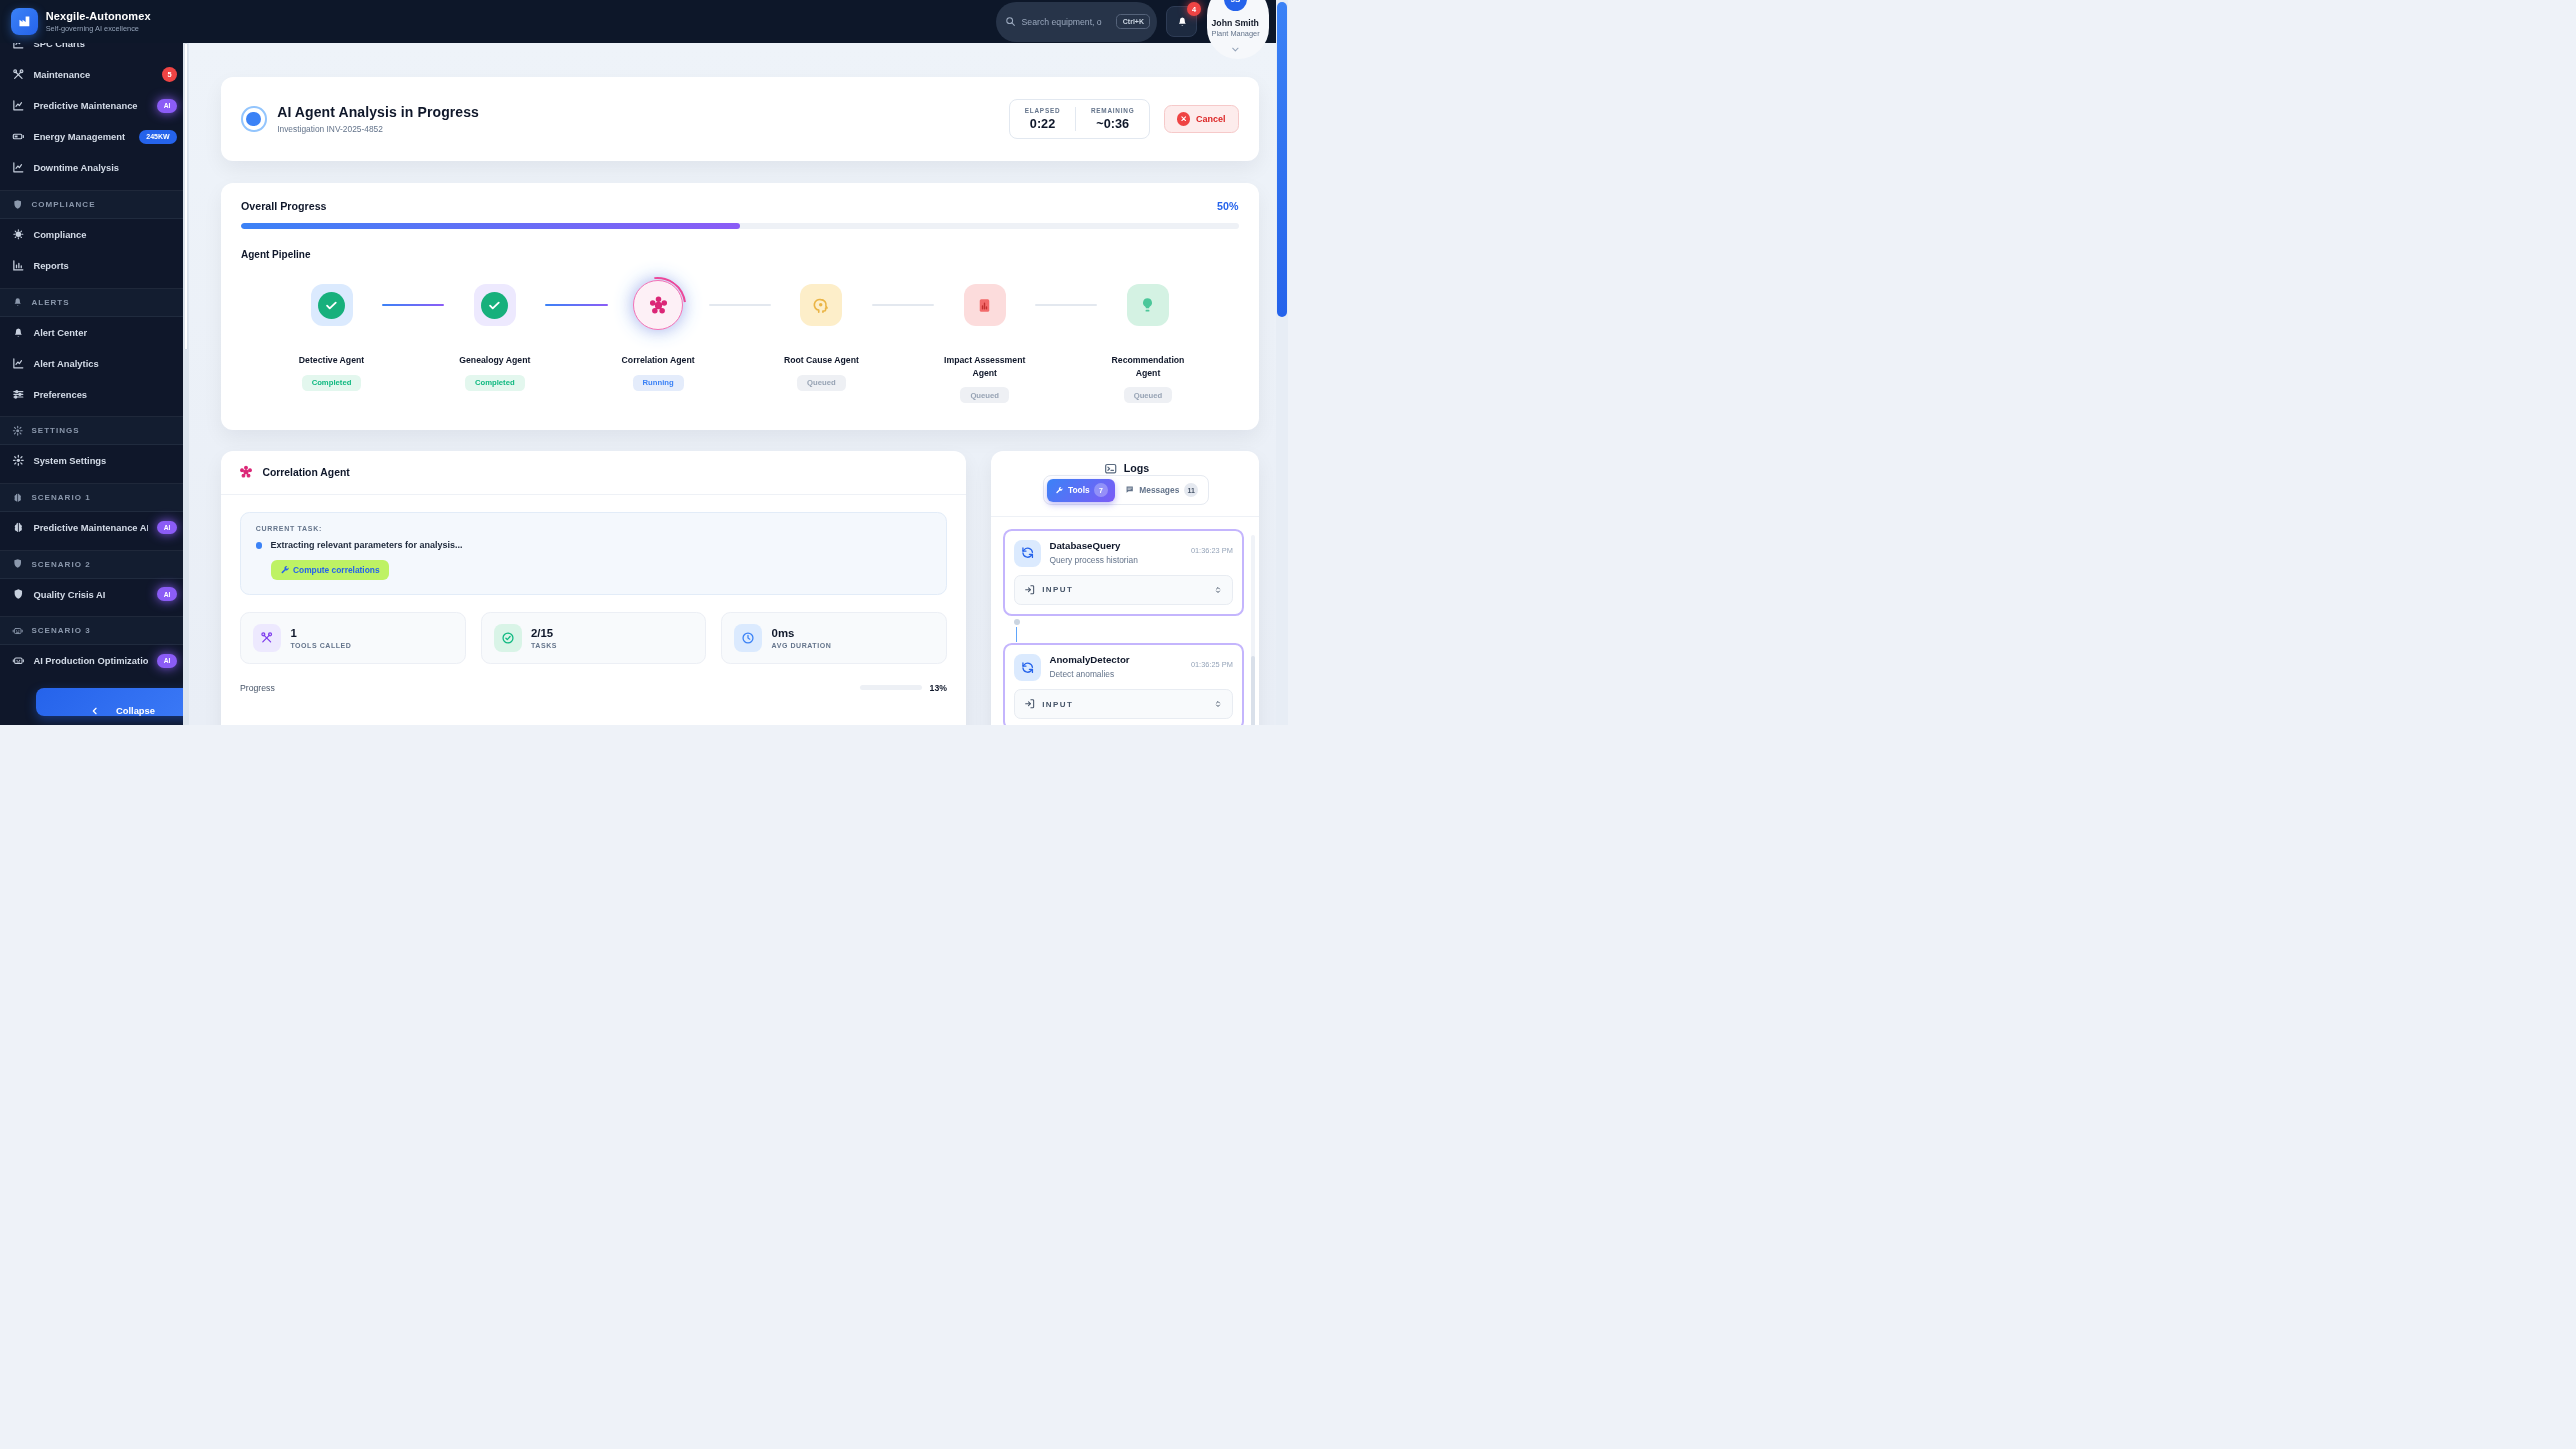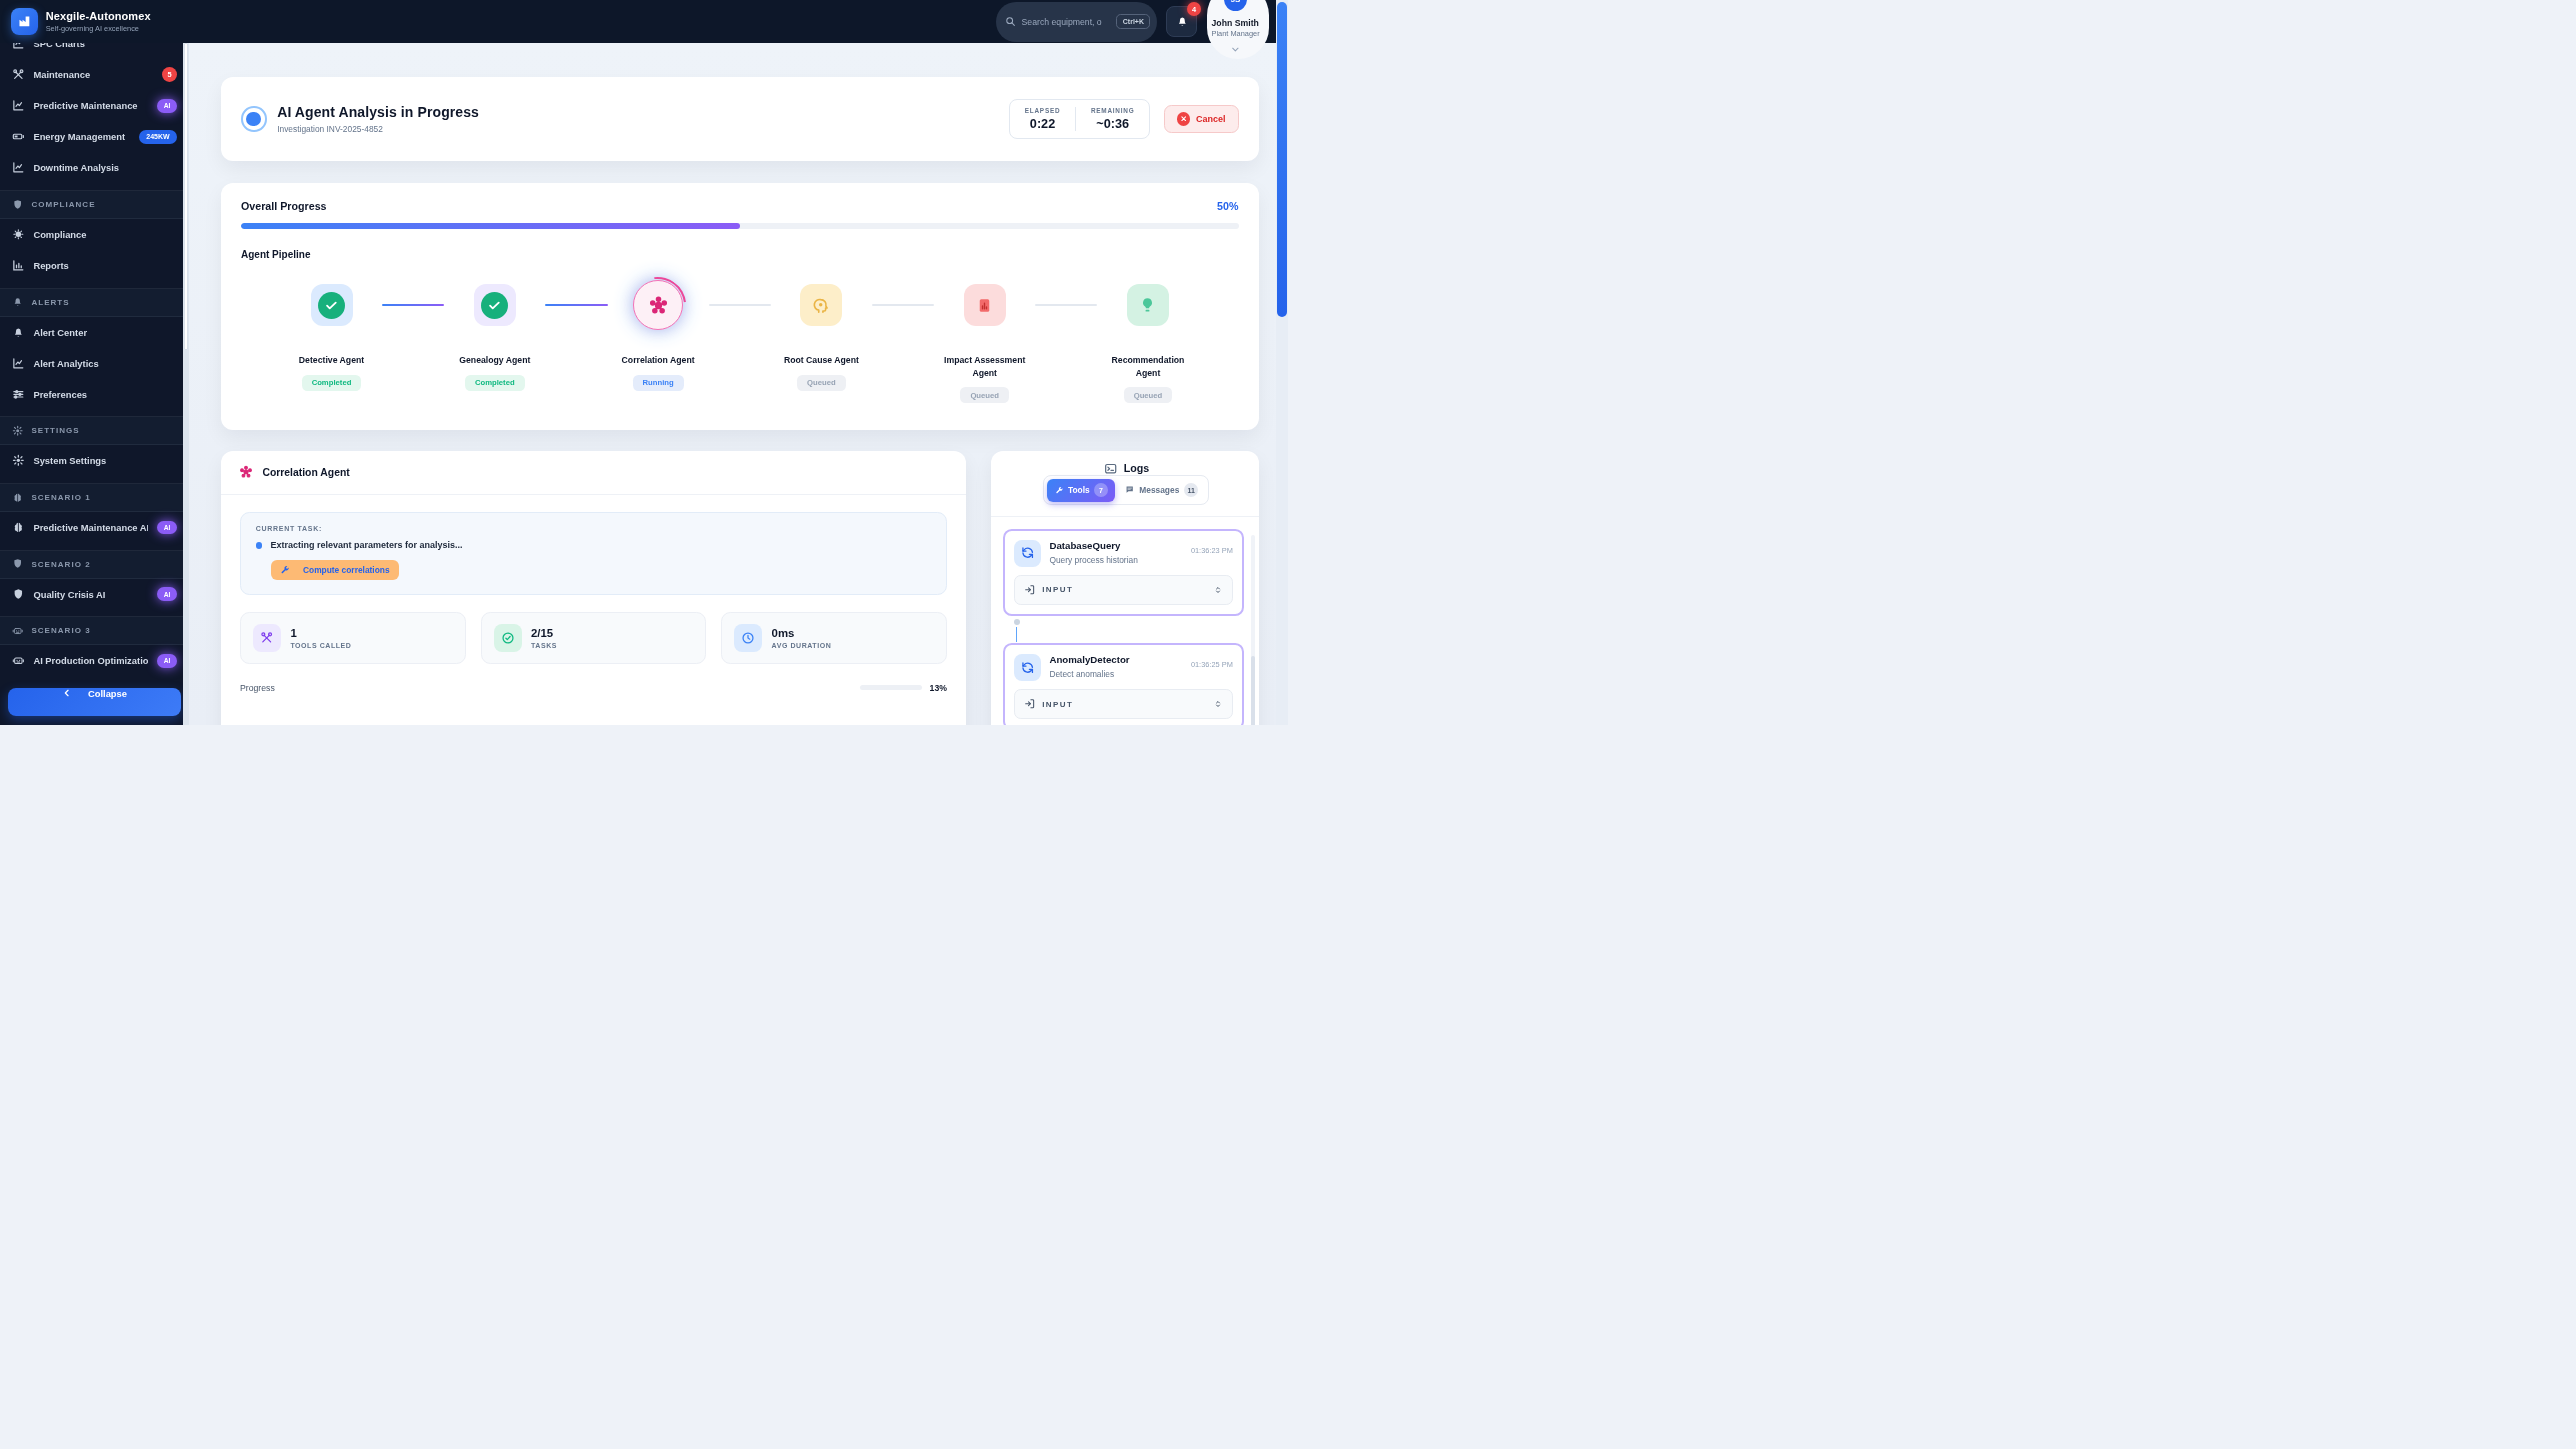--- a/index.html
+++ b/index.html
@@ -31,21 +31,21 @@
   .nav-item { display:flex; align-items:center; gap:8.7px; height:31px; padding:0 12px; color:#d3dbe7; font-size:9.4px; font-weight:600; cursor:pointer; }
   .nav-item .lbl { flex:1; white-space:nowrap; overflow:hidden; }
   .nav-ic { width:12.7px; height:12.7px; flex:none; color:#c7d0de; }
   .section { margin-top:6.7px; border-top:0.7px solid rgba(148,163,184,.12); }
   .section-head { display:flex; align-items:center; gap:8px; height:28px; padding:0 12px; color:#8span3; color:#8b98ac; font-size:8px; font-weight:700; letter-spacing:.13em; border-bottom:0.7px solid rgba(148,163,184,.10); background:rgba(30,41,59,.35); }
   .section-head .nav-ic { color:#8b98ac; width:11.4px; height:11.4px; }
   .badge-count { min-width:14.8px; height:14.8px; border-radius:50%; background:#ef4444; color:#fff; font-size:7.4px; font-weight:700; display:grid; place-items:center; }
   .badge-ai { background:#8b5cf6; color:#fff; border-radius:670px; padding:3.4px 6.7px; font-size:6.7px; font-weight:800; box-shadow:0 0 10.7px rgba(139,92,246,.95); }
   .badge-kw { background:#2563eb; color:#fff; border-radius:670px; padding:3.4px 7.4px; font-size:7px; font-weight:800; }
   .collapse-wrap { padding:8px 8px 9.4px; }
-  .collapse-btn { width:100%; height:28px; border:none; border-radius:8px; background:linear-gradient(135deg,#2563eb,#3d7bf7); color:#fff; font-size:9.4px; font-weight:700; font-family:inherit; display:flex; align-items:flex-start; justify-content:center; gap:16px; cursor:pointer; box-shadow:0 4px 10.7px rgba(37,99,235,.4); }
+  .collapse-btn { width:100%; height:28px; border:none; border-radius:8px; background:linear-gradient(135deg,#2563eb,#3d7bf7); color:#fff; font-size:9.4px; font-weight:700; font-family:inherit; display:flex; align-items:flex-end; justify-content:center; gap:16px; cursor:pointer; box-shadow:0 4px 10.7px rgba(37,99,235,.4);margin-left:28px; }
   .side-sb { position:absolute; top:0; right:0; bottom:0; width:6px; background:#dde5ee; }
   .side-sb .thumb { position:absolute; top:0; left:0.7px; right:0.7px; height:45%; background:#ffffff; border-radius:4px; box-shadow:inset 0 0 0 0.7px #cbd5e1; }
 
   
   .content { position:absolute; left:189px; top:43px; right:0; bottom:0; background:linear-gradient(180deg,#eef3f9 0%,#e9eef6 100%); padding:34px 29.5px 0 32px; overflow:hidden; }
   .card { background:#fff; border-radius:12px; box-shadow:0 8px 20px rgba(15,23,42,.06); }
 
   
   .banner { height:84px; display:flex; align-items:center; justify-content:space-between; padding:0 20px; margin-bottom:21.5px; }
   .banner-left { display:flex; align-items:center; gap:10.7px; }
@@ -91,21 +91,21 @@
   .bottom { display:flex; gap:25px; align-items:flex-start; }
   .detail-card { width:745px; flex:none; height:349px; }
   .detail-head { display:flex; align-items:center; gap:8px; padding:13.4px 17.4px; border-bottom:0.7px solid #eef1f6; }
   .detail-title { font-size:10.4px; font-weight:800; color:#0f172a; }
   .detail-body { padding:17.4px 19px; }
   .task-panel { background:#f4f8fd; border:0.7px solid #e2ecf8; border-radius:9.4px; padding:12px 14.8px 13.4px; }
   .task-label { font-size:7px; font-weight:700; letter-spacing:.1em; color:#64748b; }
   .task-row { display:flex; align-items:center; gap:8px; margin-top:8px; }
   .bluedot { width:6.7px; height:6.7px; border-radius:50%; background:#3b82f6; flex:none; }
   .task-text { font-size:9px; font-weight:700; color:#1e293b; }
-  .tool-chip { display:inline-flex; gap:13px; margin:9.4px 0 0 14.8px; background:#fdba74; border-radius:6px; padding:5.4px 9.4px; color:#2563eb; font-size:8.4px; font-weight:600; }
+  .tool-chip { display:inline-flex; gap:3px; margin:9.4px 0 0 14.8px; background:#bef264; border-radius:6px; padding:5.4px 9.4px; color:#2563eb; font-size:8.4px; font-weight:600; }
   .stats { display:flex; gap:14.8px; margin-top:17.4px; }
   .stat { flex:1; display:flex; align-items:center; gap:9.4px; background:#f8fafc; border:0.7px solid #eceff5; border-radius:9.4px; padding:10.7px 12px; }
   .stat-ic { width:28px; height:28px; border-radius:8px; display:grid; place-items:center; flex:none; }
   .stat-ic.purple { background:#ede9fe; color:#7c3aed; }
   .stat-ic.green  { background:#d9f4e7; color:#10b981; }
   .stat-ic.blue   { background:#dbeafe; color:#3b82f6; }
   .stat-val { font-size:11.4px; font-weight:800; color:#0f172a; }
   .stat-lab { font-size:7px; font-weight:700; letter-spacing:.08em; color:#64748b; margin-top:2.7px; }
   .mini-row { display:flex; align-items:center; justify-content:space-between; margin-top:19px; }
   .mini-lab { font-size:8.7px; color:#475569; }

